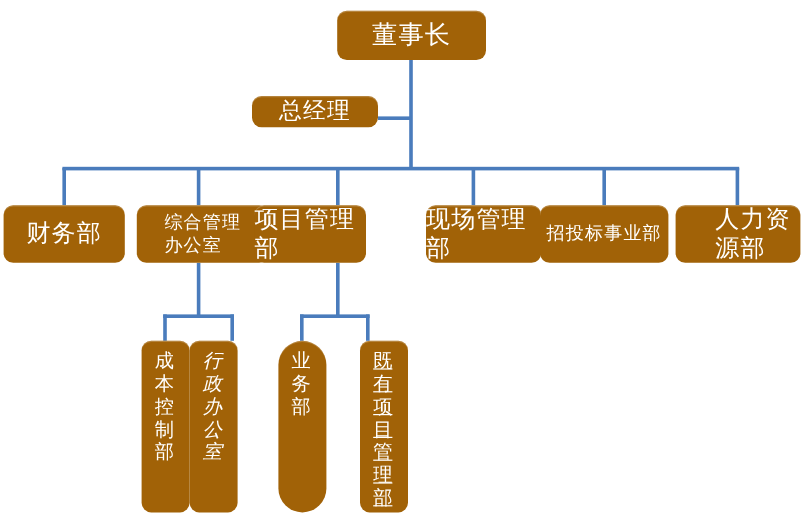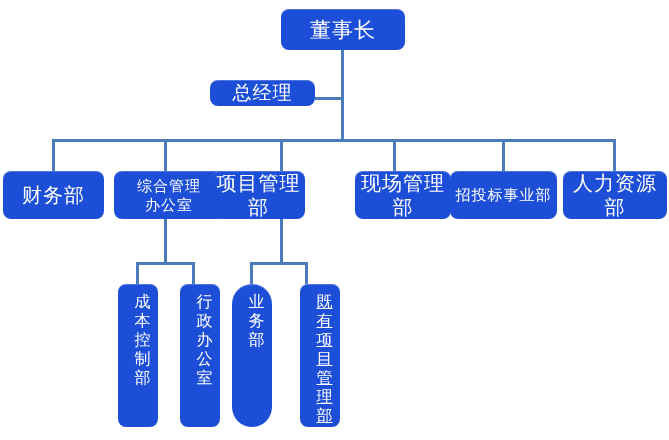--- a/index.html
+++ b/index.html
@@ -17,55 +17,54 @@
   }
   
   .line {
     position: absolute;
     background: #4a7cbc;
   }
   
   .node {
     position: absolute;
     box-sizing: border-box;
-    background: #1d4ed8;
+    background: #a16207;
     color: #ffffff;
     border-radius: 8px;
     display: flex;
     align-items: center;
     justify-content: center;
-    text-align: center;
     white-space: pre-line;
     letter-spacing: 1px;
     box-shadow: inset 0 1px 0 rgba(255,255,255,0.22);
     line-height: 1.2;
   }
   
   #n-chairman { left: 281px; top: 9px;  width: 124px; height: 41px; font-size: 21px; }
   
   #n-gm       { left: 210px; top: 80px; width: 105px; height: 26px; font-size: 19px; }
   
   .lvl3 { top: 171px; height: 48px; font-size: 20px; }
   #n-finance  { left: 3px;   width: 101px; }
   #n-gao      { left: 114px; width: 110px; font-size: 15px; line-height: 19px; }
   #n-pm       { left: 212px; width: 93px; }
   #n-site     { left: 355px; width: 96px; }
   #n-bid      { left: 450px; width: 107px; font-size: 15px; }
-  #n-hr       { left: 563px; width: 104px; }
+  #n-hr       { left: 563px; width: 104px; padding-left: 33px; }
   
   .lvl4 {
     top: 284px; height: 143px; width: 40px;
     font-size: 16px; line-height: 19px;
     padding: 8px 2px 0 11px;
     align-items: flex-start;
     word-break: break-all;
     letter-spacing: 0;
   }
   #n-cost  { left: 118px; }
-  #n-admin { left: 180px; }
+  #n-admin { left: 158px; font-style: italic; }
   #n-biz   { left: 232px; border-radius: 20px; }
   #n-epm   { left: 300px; text-decoration: underline; }
 
   
   #c-main-v   { left: 341px; top: 50px;  width: 3px;   height: 91px; }
   #c-gm-h     { left: 315px; top: 97px;  width: 28px;  height: 3px;  }
   #c-rail     { left: 52px;  top: 139px; width: 564px; height: 3px;  }
   #c-d1       { left: 52px;  top: 140px; width: 3px;   height: 31px; }
   #c-d2       { left: 164px; top: 140px; width: 3px;   height: 31px; }
   #c-d3       { left: 280px; top: 140px; width: 3px;   height: 31px; }

